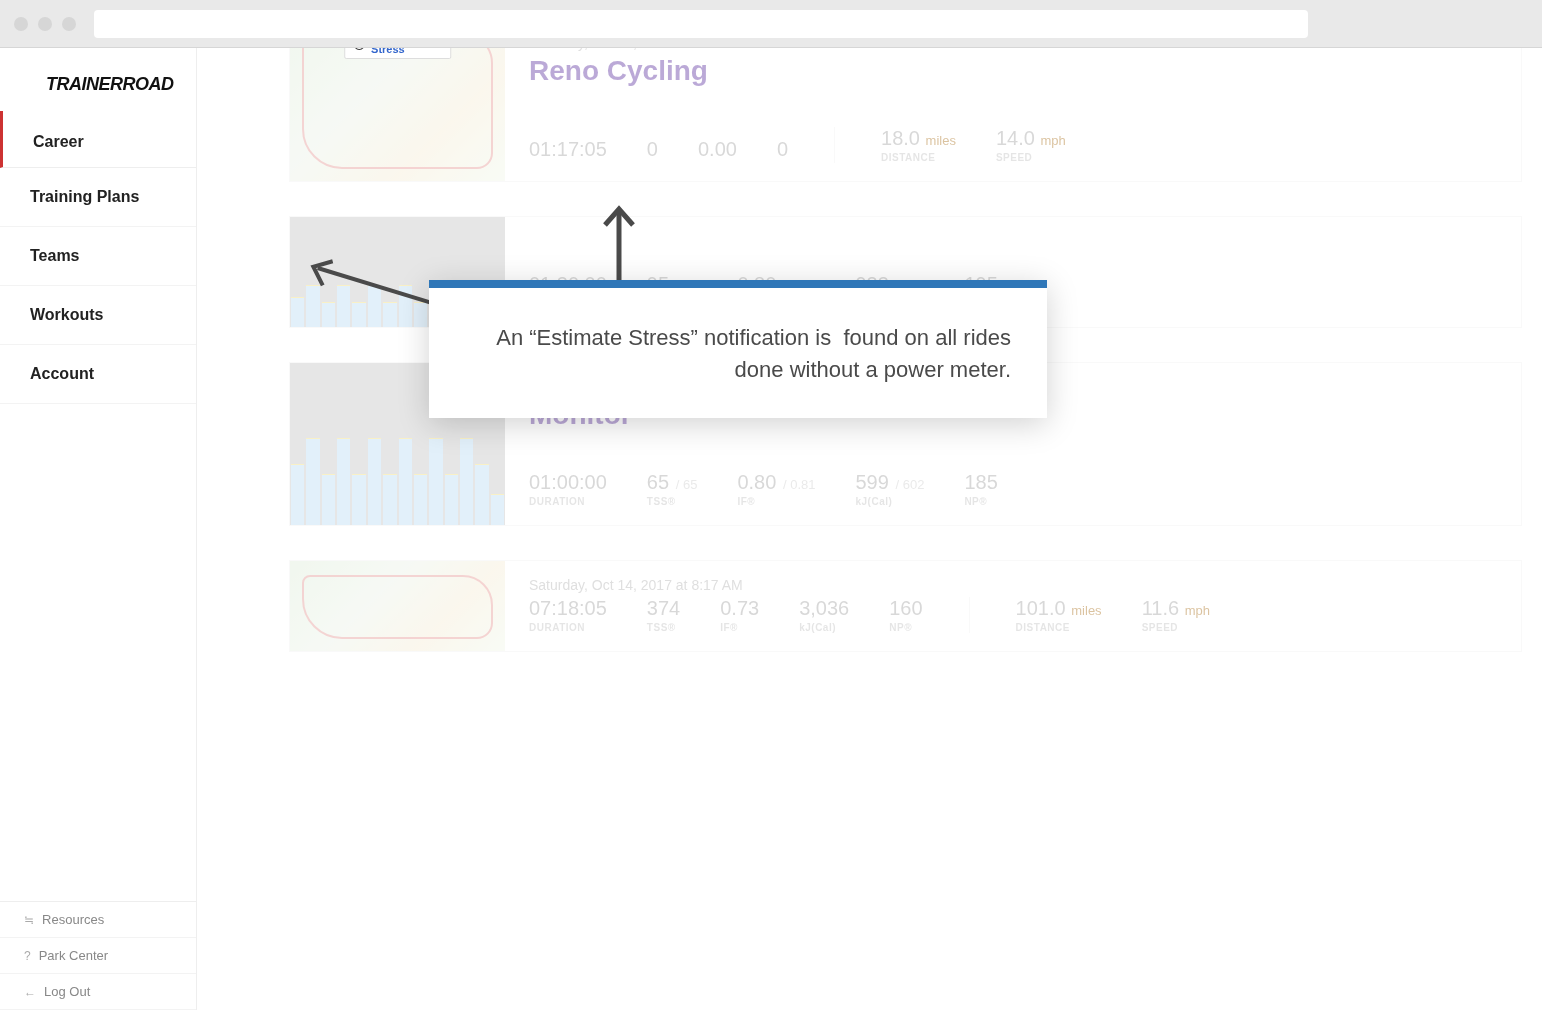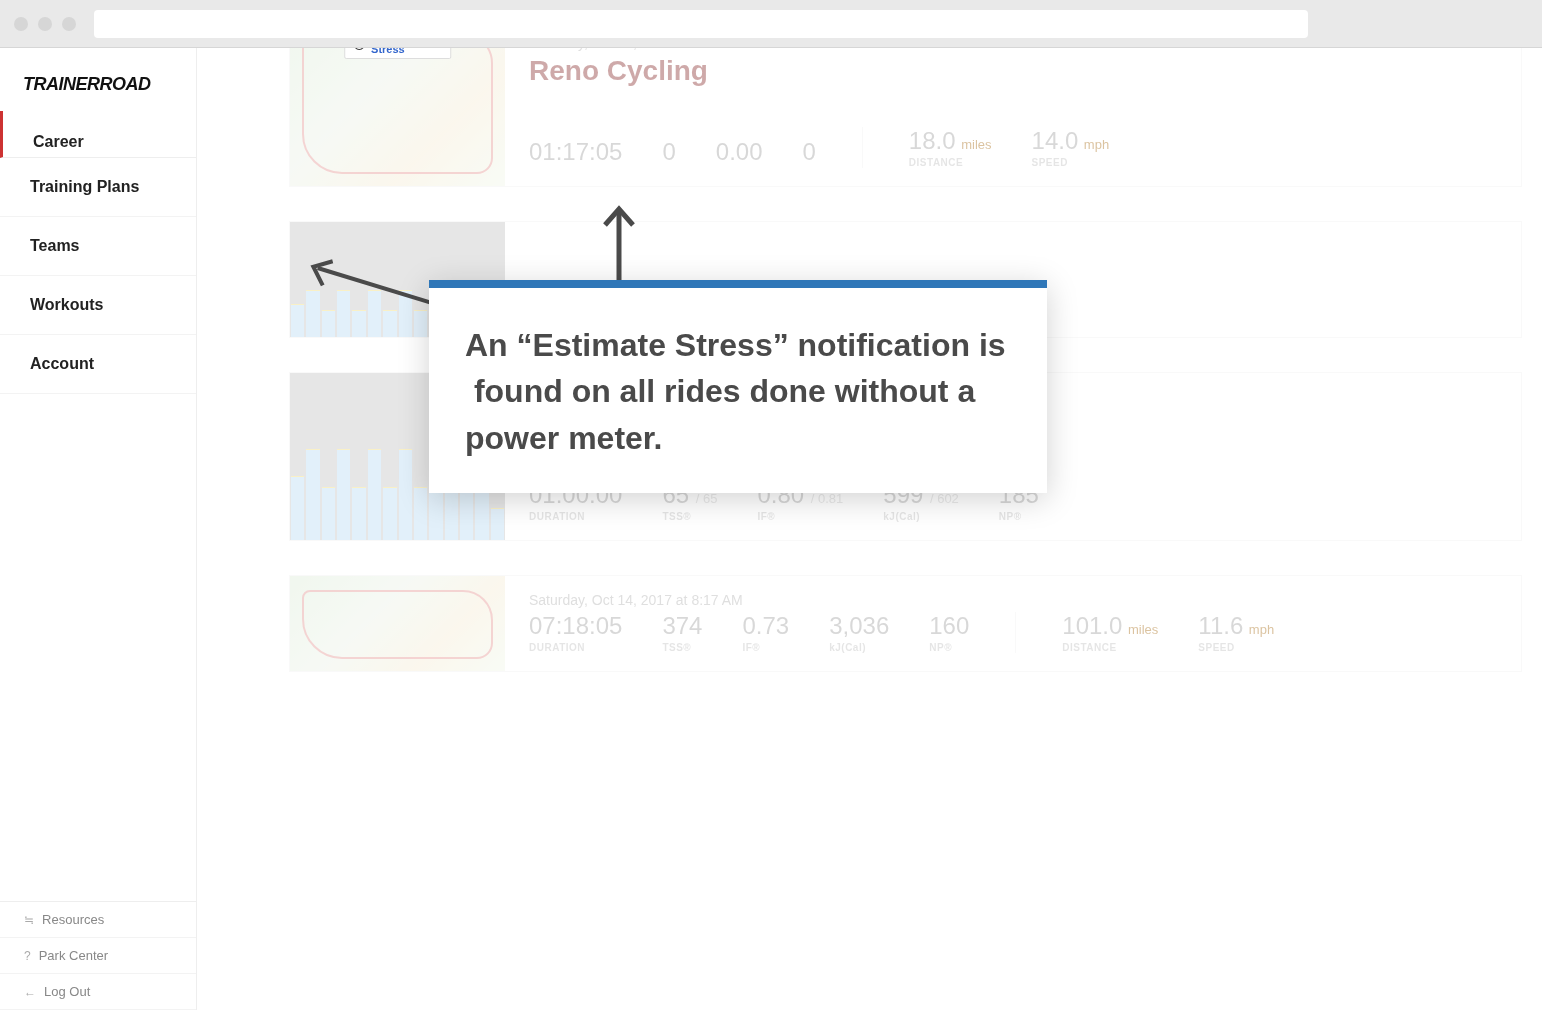--- a/index.html
+++ b/index.html
@@ -34,36 +34,36 @@
       border-right: 1px solid #eee;
       display: flex;
       flex-direction: column;
       background: #fff;
     }
     .logo {
       font-weight: 900;
       font-style: italic;
       letter-spacing: -0.5px;
       font-size: 18px;
-      padding: 26px 23px 16px;
+      padding: 26px 46px 16px;
       color: #111;
     }
     .nav { display: flex; flex-direction: column; }
     .nav-item {
       display: block;
       padding: 20px 30px;
       font-size: 16px;
       color: #444;
       text-decoration: none;
       border-bottom: 1px solid #f3f3f3;
     }
     .nav-item.bold { font-weight: 700; color: #222; }
     .nav-sub { padding: 8px 30px; font-size: 15px; color: #777; display: block; }
     .nav-sub.active { color: #cd3232; font-weight: 600; }
-    .career-block { border-left: 3px solid #cd3232; padding-top: 10px; border-bottom: 1px solid #eee; }
+    .career-block { border-left: 3px solid #cd3232; padding-top: 10px; padding-bottom: 10px; border-bottom: 1px solid #eee; }
     .career-block .nav-item { border-bottom: none; padding: 12px 30px 6px; }
 
     .footer-nav { margin-top: auto; border-top: 1px solid #eee; }
     .foot-item {
       display: flex; align-items: center; gap: 8px;
       padding: 10px 24px; font-size: 13px; color: #888;
       border-bottom: 1px solid #f3f3f3;
     }
     .foot-icon { font-size: 12px; color: #aaa; }
 
@@ -127,46 +127,46 @@
     }
     .estimate-pill .ico {
       width: 14px; height: 14px; border-radius: 50%;
       border: 1.5px solid #333; display: inline-flex;
       align-items: center; justify-content: center;
       font-size: 10px; color: #333;
     }
 
     .body { flex: 1; padding: 16px 24px 18px; }
     .date { font-size: 14px; color: #aaa; margin-bottom: 4px; }
-    .title { font-size: 28px; font-weight: 600; color: #7f1d1d; margin-bottom: 40px; }
+    .title { font-size: 28px; font-weight: 600; color: #4c1d95; margin-bottom: 40px; }
 
     .stats { display: flex; gap: 40px; align-items: flex-end; }
-    .stat .value { font-size: 24px; color: #9a9a9a; font-weight: 500; }
+    .stat .value { font-size: 20px; color: #9a9a9a; font-weight: 500; }
     .stat .alt { font-size: 13px; color: #c8c8c8; margin-left: 3px; }
     .stat .unit { font-size: 13px; color: #a16207; margin-left: 2px; }
     .stat .label { font-size: 10px; font-weight: 700; letter-spacing: 0.5px; color: #bcbcbc; margin-top: 2px; }
     .divider { width: 1px; background: #eee; align-self: stretch; margin: 0 6px; }
 
     
     .callout-box {
       position: absolute;
       left: 232px;
       top: 232px;
       width: 618px;
       background: #fff;
       border-top: 8px solid #2f77b8;
       box-shadow: 0 6px 30px rgba(0,0,0,0.18);
       padding: 34px 36px 32px;
       z-index: 30;
     }
     .callout-text {
-      font-size: 32px;
+      font-size: 22px;
       line-height: 1.45;
-      font-weight: 700;
-      text-align: left;
+      font-weight: 400;
+      text-align: right;
       color: #4a4a4a;
     }
 
     .arrow-up {
       position: absolute;
       left: 402px;
       top: 155px;
       z-index: 30;
     }
     .arrow-left {

